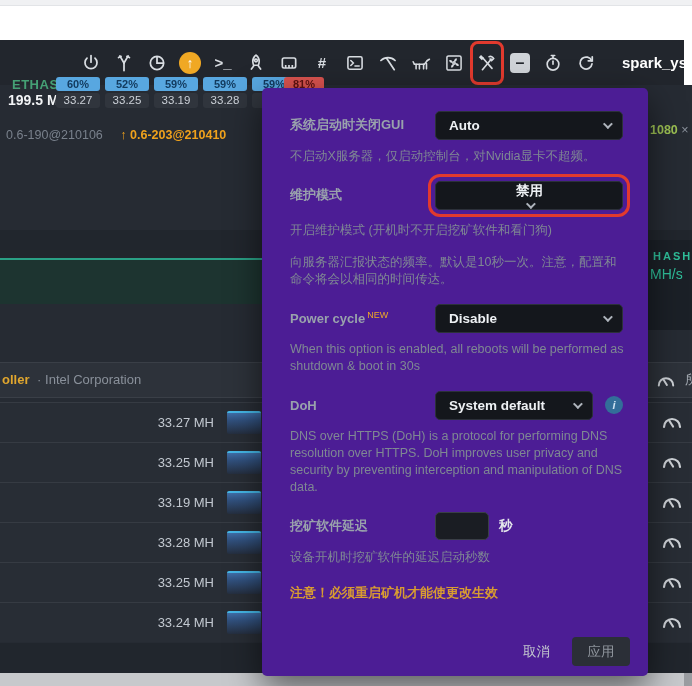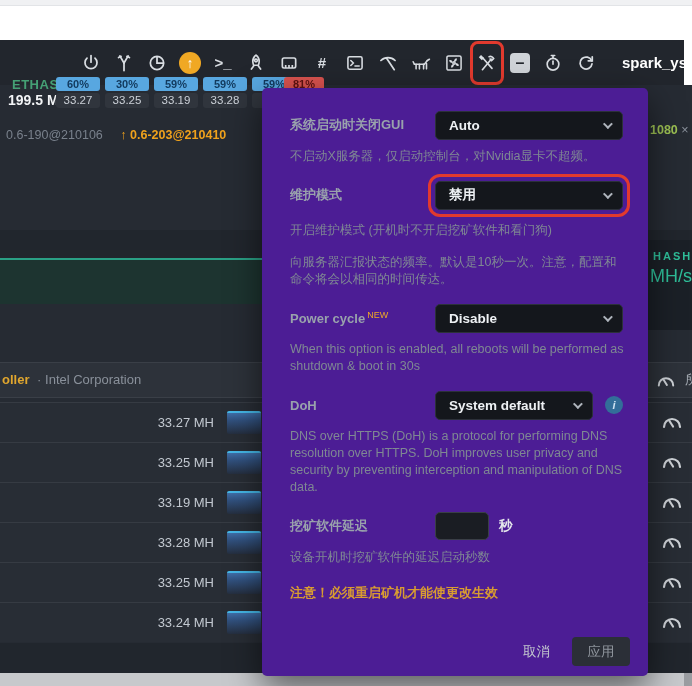--- a/index.html
+++ b/index.html
@@ -73,37 +73,37 @@
     background:linear-gradient(180deg,#3f6ea8 0%, #31517e 35%, #252f40 100%); }
   .gnum { position:absolute; left:641px; top:12px; color:#aab0b8; font-size:13px; width:12px; overflow:hidden; }
   .ggauge { position:absolute; left:660px; top:8px; }
 
   
   .res-frag { position:absolute; left:650px; top:123px; z-index:2; font-size:12.5px; white-space:nowrap; }
   .res-val { color:#9dc153; font-weight:700; }
   .res-x { color:#8a919b; }
   .hash-block { position:absolute; left:648px; top:240px; width:44px; height:90px; background:#1b2027; z-index:2; }
   .hash-label { position:absolute; left:5px; top:10px; color:#2fbf9a; font-size:11px; letter-spacing:2px; font-weight:600; }
-  .hash-unit { position:absolute; left:2px; top:26px; color:#2fbf9a; font-size:18px; }
+  .hash-unit { position:absolute; left:2px; top:26px; color:#2fbf9a; font-size:14px; }
 
   
   .panel { position:absolute; left:262px; top:88px; width:386px; height:588px; background:#4c1d95;
     border-radius:5px; box-shadow:0 12px 34px rgba(0,0,0,.55); z-index:10;
     padding:22px 24px 0 28px; }
   .field { margin-bottom:15px; }
   .frow { display:flex; align-items:center; min-height:30px; }
   .flabel { width:145px; flex:0 0 145px; color:#99a2ac; font-size:13px; font-weight:700; }
   .flabel sup.new { color:#f0a824; font-size:9px; font-weight:400; margin-left:2px; }
   .dropdown { width:188px; height:29px; background:#14171c; border:1px solid #2c313a; border-radius:5px;
     display:flex; align-items:center; justify-content:space-between; padding:0 12px 0 13px; cursor:pointer; }
   .dropdown.narrow { width:158px; }
   .dropdown .dval { color:#eef1f4; font-size:13.5px; font-weight:600; white-space:nowrap; }
   .chev { width:7px; height:7px; border-right:2px solid #aeb4bc; border-bottom:2px solid #aeb4bc;
     transform:rotate(45deg) translateY(-2px); flex:0 0 auto; }
-  .dropdown.red-box { outline:3px solid #e23a2e; outline-offset:4px; }
+  .dropdown.red-box { outline:3px solid #e23a2e; outline-offset:4px;flex-direction:column; }
   .fdesc { margin-top:8px; color:#7f8893; font-size:12.5px; line-height:17px; max-width:334px; }
   .info-dot { width:18px; height:18px; margin-left:12px; border-radius:50%; background:#336e99; color:#cfe3f2;
     font-size:11px; font-weight:700; font-style:italic; display:flex; align-items:center; justify-content:center;
     cursor:pointer; flex:0 0 auto; }
   .delay-input { width:54px; height:28px; background:#1a1d23; border:1px solid #3a3f47; border-radius:5px;
     color:#eef1f4; font-size:13px; padding:0 8px; outline:none; }
   .unit { color:#e6e9ec; font-size:13.5px; font-weight:600; margin-left:10px; }
   .warning { margin-top:18px; color:#d99c30; font-size:13px; font-weight:700; }
   .pfooter { position:absolute; right:18px; bottom:10px; display:flex; align-items:center; gap:22px; }
   .btn-text { background:none; border:none; color:#c3c7ce; font-size:13.5px; cursor:pointer;
@@ -222,21 +222,21 @@
 
   <div class="stats">
     <span class="algo">ETHASH</span>
     <span class="total-hash">199.5 MH</span>
 
     <div class="stat-col" style="left:56px">
       <span class="pct-badge">60%</span>
       <span class="val-badge">33.27</span>
     </div>
     <div class="stat-col" style="left:105px">
-      <span class="pct-badge">30%</span>
+      <span class="pct-badge">52%</span>
       <span class="val-badge">33.25</span>
     </div>
     <div class="stat-col" style="left:154px">
       <span class="pct-badge">59%</span>
       <span class="val-badge">33.19</span>
     </div>
     <div class="stat-col" style="left:203px">
       <span class="pct-badge">59%</span>
       <span class="val-badge">33.28</span>
     </div>

